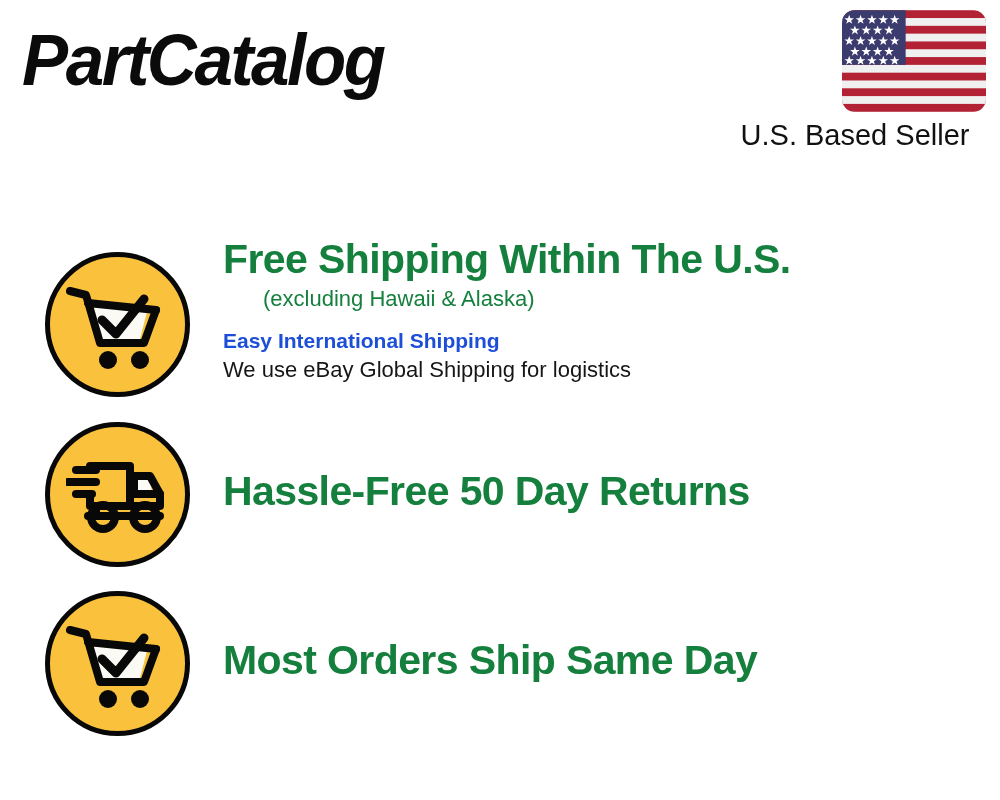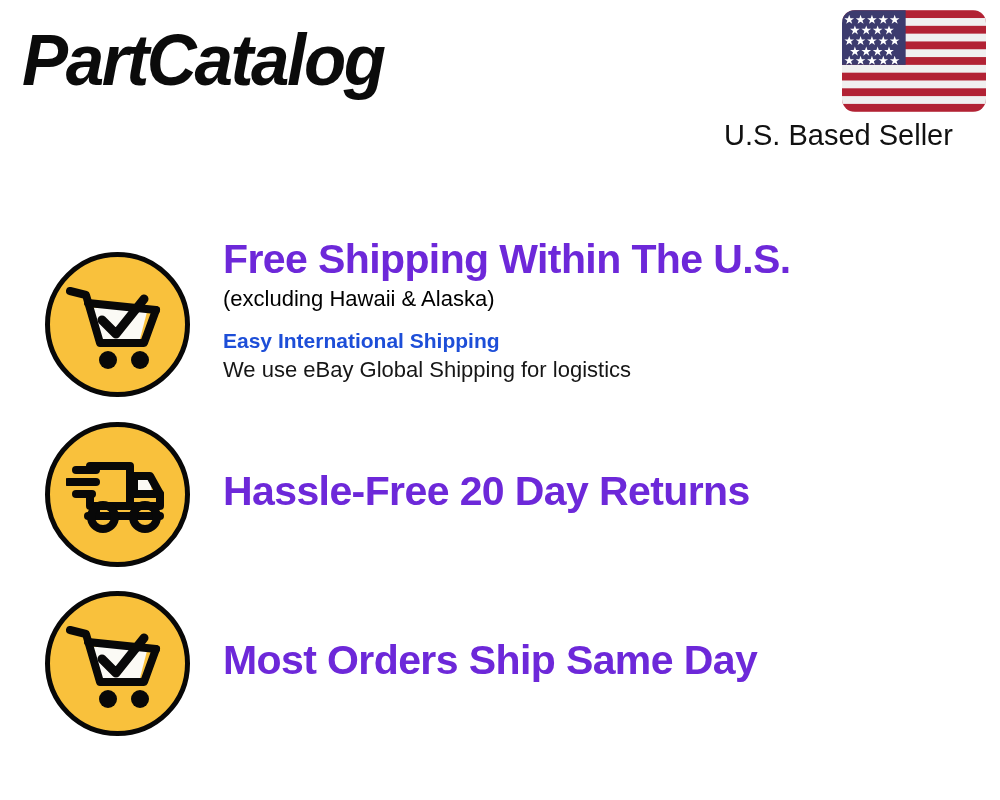--- a/index.html
+++ b/index.html
@@ -81,21 +81,21 @@
   #us-flag svg { display: block; width: 144px; height: 102px; }
   #seller-label {
     display: block;
     margin-top: 6px;
     font-family: "Liberation Sans", sans-serif;
     font-weight: 400;
     font-size: 29px;
     line-height: 34px;
     color: #111111;
     white-space: nowrap;
-    text-align: left;
+    text-align: center;
   }
 
   
   #features {
     position: absolute;
     left: 0;
     top: 236px;
     width: 1000px;
   }
   .feature-row {
@@ -125,31 +125,32 @@
     position: absolute;
     left: 223px;
     right: 20px;
   }
   .feature-title {
     font-family: "Liberation Sans", sans-serif;
     font-weight: 700;
     font-size: 41px;
     line-height: 46px;
     letter-spacing: -0.6px;
-    color: #6d28d9;
+    color: #15803d;
     white-space: nowrap;
   }
   .feature-note {
     font-family: "Liberation Sans", sans-serif;
     font-weight: 400;
     font-size: 22px;
     line-height: 28px;
-    color: #000000;
+    color: #15803d;
     margin-top: 3px;
     white-space: nowrap;
+    margin-left: 40px;
   }
   .feature-sub-title {
     font-family: "Liberation Sans", sans-serif;
     font-weight: 700;
     font-size: 21px;
     line-height: 26px;
     color: #1d4ed8;
     margin-top: 15px;
     white-space: nowrap;
   }
@@ -274,21 +275,21 @@
         <g stroke="#080808" stroke-width="8" stroke-linecap="round">
           <line x1="10" y1="16" x2="30" y2="16"></line>
           <line x1="2" y1="28" x2="30" y2="28"></line>
           <line x1="10" y1="40" x2="26" y2="40"></line>
         </g>
         <circle cx="37" cy="63" r="12" fill="none" stroke="#080808" stroke-width="8"></circle>
         <circle cx="79" cy="63" r="12" fill="none" stroke="#080808" stroke-width="8"></circle>
       </svg>
     </div>
     <div class="feature-text">
-      <div class="feature-title">Hassle-Free 20 Day Returns</div>
+      <div class="feature-title">Hassle-Free 50 Day Returns</div>
     </div>
   </div>
 
   <div class="feature-row" id="row-sameday">
     <div class="feature-icon">
       <svg width="104" height="96" viewBox="0 0 104 96" xmlns="http://www.w3.org/2000/svg">
         <polygon points="26,31 82,31 74,62 34,62" fill="#FBFAF5"></polygon>
         <g fill="none" stroke="#080808" stroke-width="8" stroke-linecap="round" stroke-linejoin="round">
           <path d="M4,14 L20,18 L34,66 L78,66 L90,33"></path>
           <path d="M22,26 L90,33"></path>

